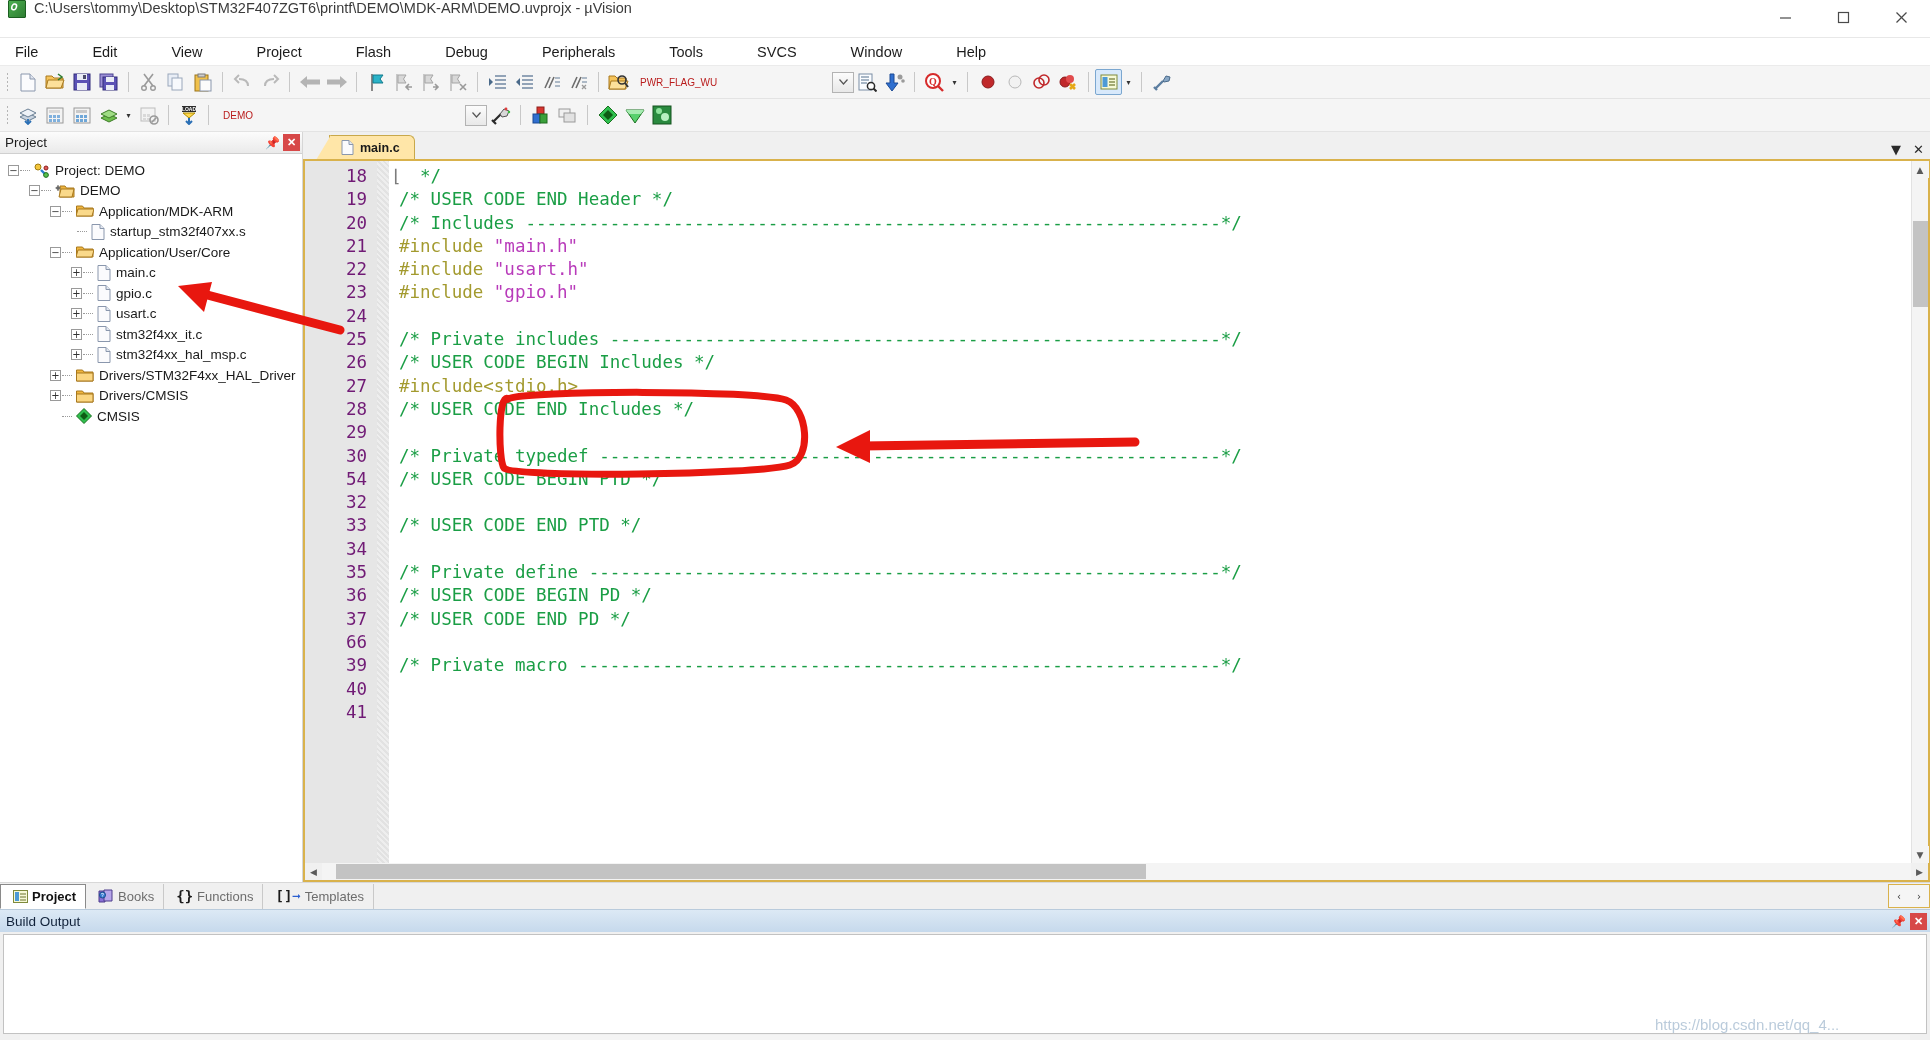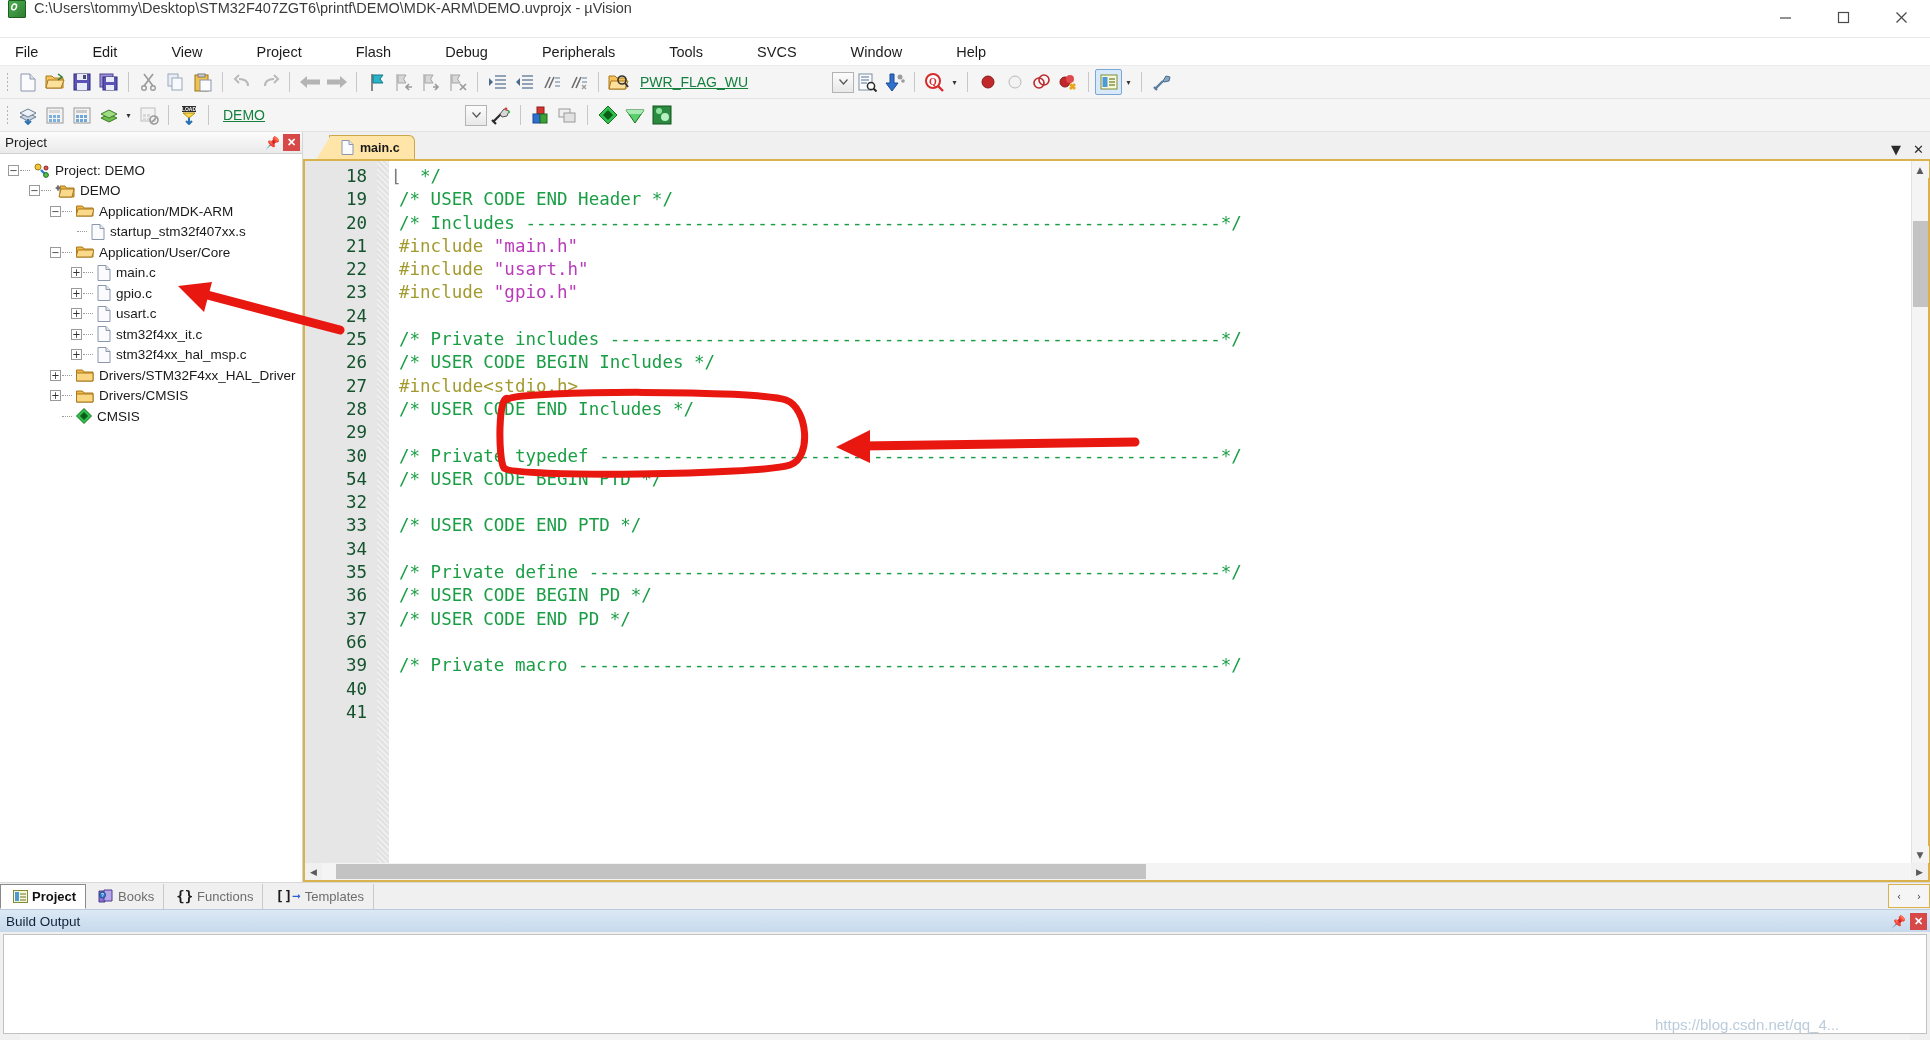--- a/index.html
+++ b/index.html
@@ -107,24 +107,23 @@
   }
   .tb-arrow {
     width: 13px; height: 26px;
     display: flex; align-items: center; justify-content: center;
     font-size: 8px; color: #333; flex: none;
   }
   .tb-combo {
     height: 22px;
     min-width: 150px;
     display: flex; align-items: center;
-    font-size: 14px; color: #15803d;
+    font-size: 10px; color: #b91c1c;
     padding-left: 8px;
     flex: none;
-    text-decoration: underline;
   }
   .tb-combo.wide { min-width: 200px; }
   .tb-dropbtn {
     width: 22px; height: 21px;
     border: 1px solid #b3b3b3;
     background: linear-gradient(#fcfcfc,#e8e8e8);
     display: flex; align-items: center; justify-content: center;
     font-size: 8px; color: #555; flex: none;
   }
 
@@ -265,21 +264,21 @@
   .gutter-strip {
     position: absolute; right: 0; top: 0; bottom: 0;
     width: 12px;
     background: repeating-linear-gradient(45deg,#e2e2e2 0 2px,#eeeeee 2px 4px);
   }
   .gline {
     height: 23.3px;
     line-height: 23.3px;
     font-family: "DejaVu Sans Mono", monospace;
     font-size: 17.5px;
-    color: #14532d;
+    color: #701a75;
     padding-right: 22px;
   }
   .code {
     flex: 1;
     padding-top: 4px;
     position: relative;
     overflow: hidden;
     min-width: 0;
   }
   .cline {

